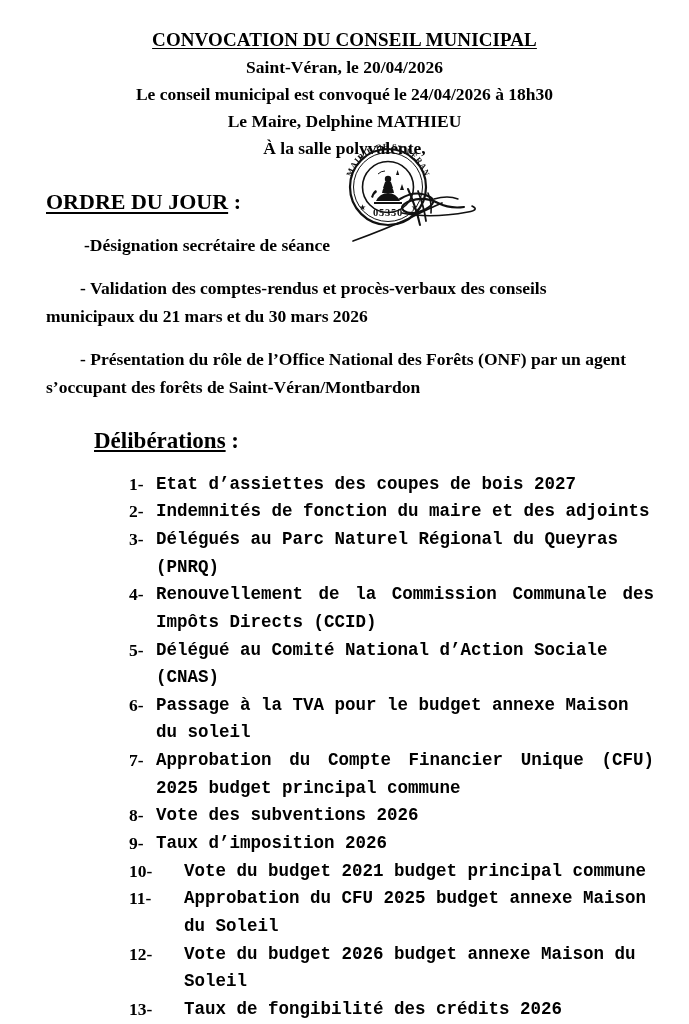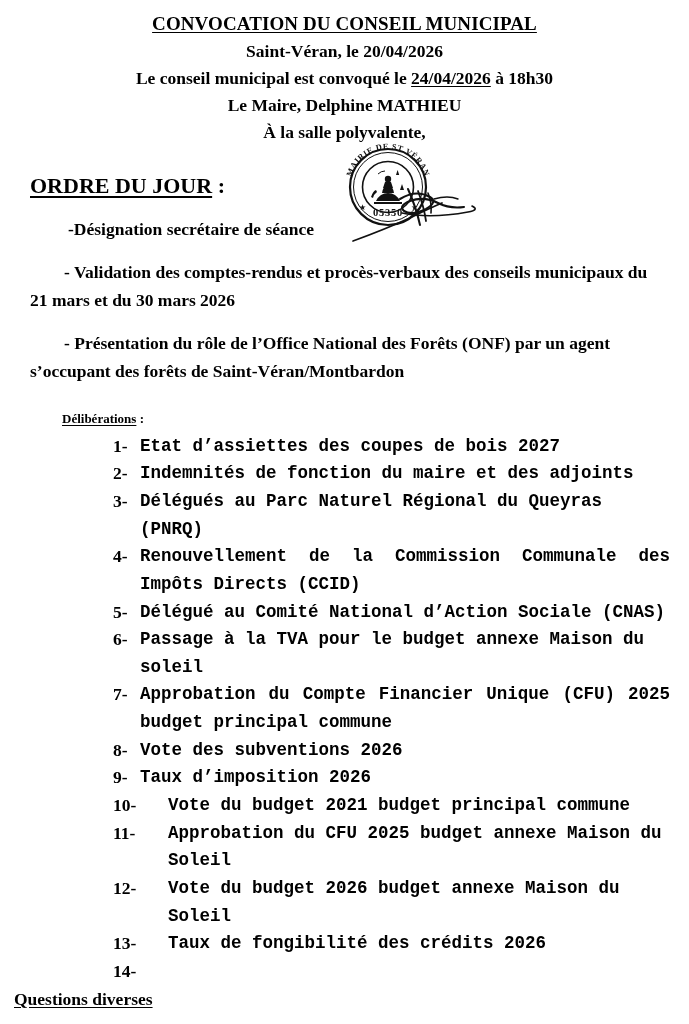--- a/index.html
+++ b/index.html
@@ -15,21 +15,21 @@
     overflow: hidden;
     font-family: "Liberation Serif", "DejaVu Serif", serif;
     color: #000000;
     -webkit-font-smoothing: antialiased;
   }
 
   .page {
     position: relative;
     width: 689px;
     height: 847px;
-    padding: 0;
+    padding: 16px;
   }
 
   
   .header {
     padding-top: 12px;
     text-align: center;
   }
   .doc-title {
     font-size: 19px;
     font-weight: bold;
@@ -38,21 +38,21 @@
     margin: 0 0 2px 0;
   }
   .doc-title .u { text-decoration: underline; text-underline-offset: 2px; }
 
   .header-line {
     font-size: 17.5px;
     font-weight: bold;
     line-height: 1.53;
     margin: 0;
   }
-  .header-line .u { text-decoration: underline; text-underline-offset: 2px; }
+  .header-line .u { text-underline-offset: 2px; }
 
   
   .stamp-wrap {
     position: absolute;
     left: 338px;
     top: 141px;
     width: 180px;
     height: 110px;
     pointer-events: none;
   }
@@ -78,23 +78,23 @@
     font-weight: bold;
     line-height: 1.57;
     text-indent: 34px;
     margin: 16px;
     text-align: left;
   }
   .odj-item.indent-more { text-indent: 38px; }
 
   
   .delib-heading {
-    font-size: 13px;
-    font-weight: bold;
-    margin: 0;
+    font-size: 23px;
+    font-weight: bold;
+    margin: 16px;
     padding-left: 62px;
     line-height: 1.2;
   }
   .delib-heading .u { text-decoration: underline; text-underline-offset: 2px; }
   .delib-heading .colon { text-decoration: none; }
 
   .delib-list {
     margin: 6px 0 0 0;
     padding: 0;
     list-style: none;

